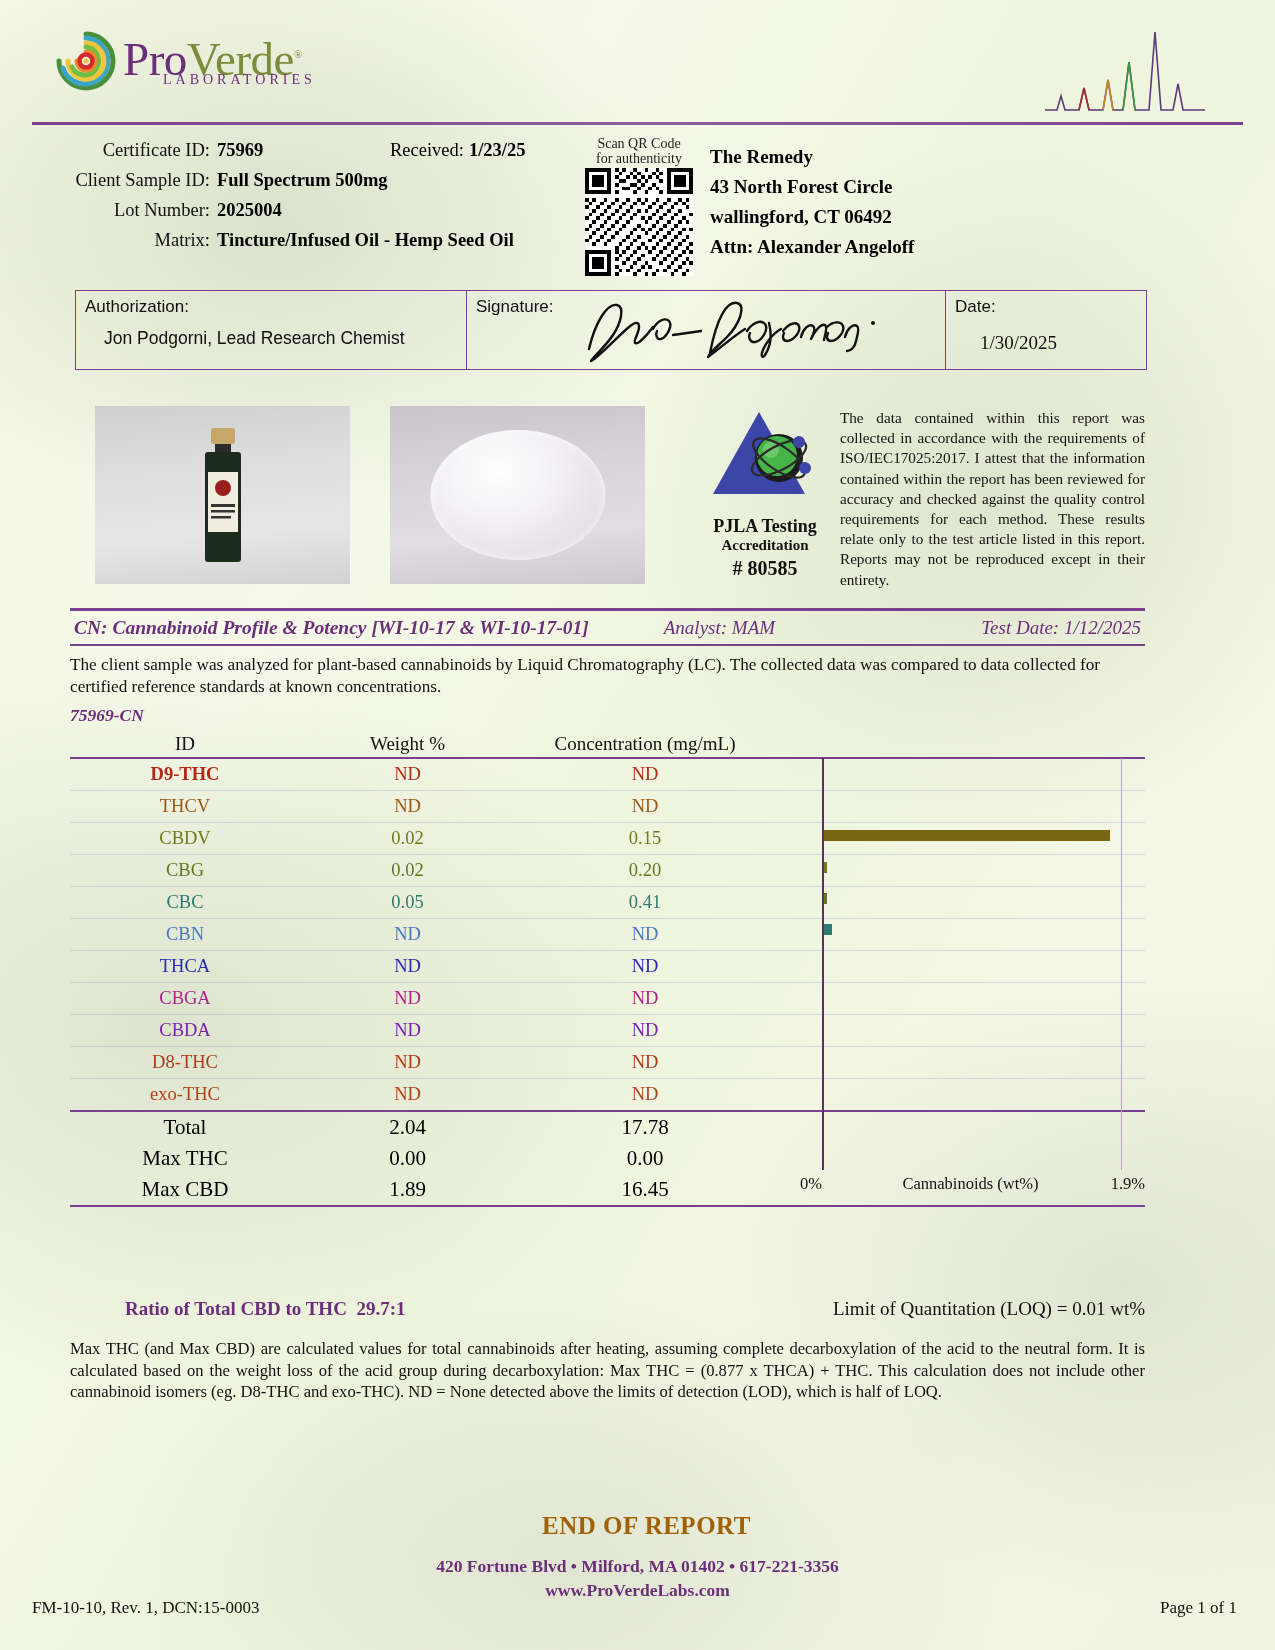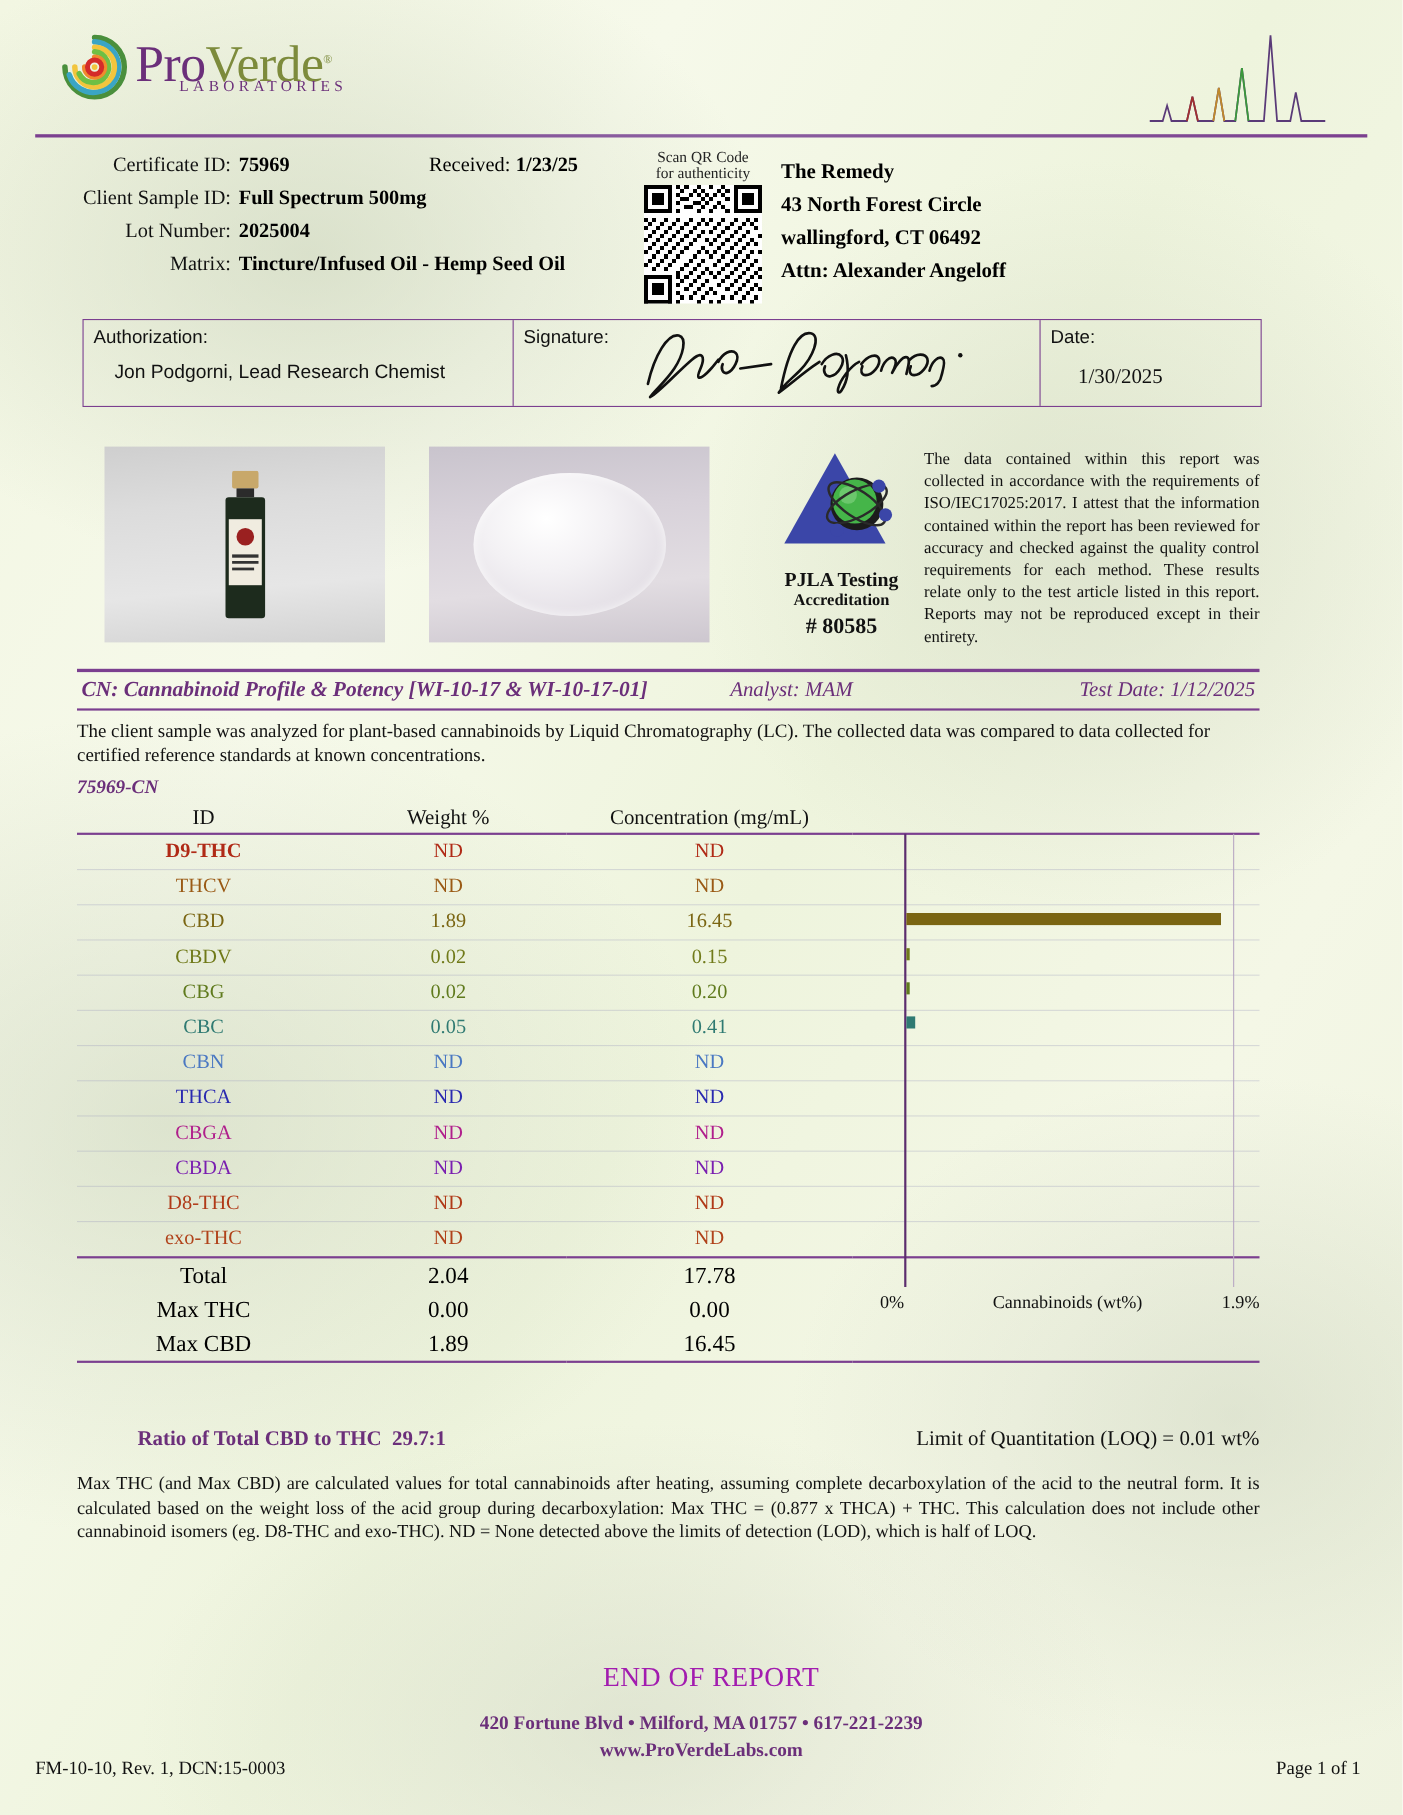--- a/index.html
+++ b/index.html
@@ -113,21 +113,21 @@
   .ax-max { width:62px; text-align:right; }
 
   
   .ratio-line { position:absolute; left:70px; top:1298px; width:1075px; display:flex; align-items:baseline; }
   .ratio { font-size:19px; font-weight:bold; color:#6b2f7a; margin-left:55px; }
   .loq { margin-left:auto; font-size:19px; color:#111; }
 
   .note { position:absolute; left:70px; top:1338px; width:1075px; font-size:16.6px; line-height:21.5px; text-align:justify; color:#111; }
 
   
-  .eor { position:absolute; left:18px; right:0; top:1512px; text-align:center; font-size:25px; font-weight:normal; color:#a21caf; letter-spacing:0.5px; }
+  .eor { position:absolute; left:18px; right:0; top:1512px; text-align:center; font-size:25px; font-weight:bold; color:#a16207; letter-spacing:0.5px; }
   .faddr { position:absolute; left:0; right:0; top:1556px; text-align:center; font-size:17.5px; font-weight:bold; color:#6b2f7a; }
   .fweb { position:absolute; left:0; right:0; top:1580px; text-align:center; font-size:17.5px; font-weight:bold; color:#6b2f7a; }
   .fleft { position:absolute; left:32px; top:1598px; font-size:17px; color:#111; }
   .fright { position:absolute; right:38px; top:1598px; font-size:17px; color:#111; }
 </style>
 </head>
 <body>
 
 <div class="page">
 
@@ -540,26 +540,20 @@
             <td style="color: rgb(176, 42, 22);">ND</td>
             <td class="chartcell"></td>
           </tr>
           <tr class="drow">
             <td style="color: rgb(154, 90, 21);">THCV</td>
             <td style="color: rgb(154, 90, 21);">ND</td>
             <td style="color: rgb(154, 90, 21);">ND</td>
             <td class="chartcell"></td>
           </tr>
           <tr class="drow">
-            <td style="color: rgb(122, 101, 18);">CBD</td>
-            <td style="color: rgb(122, 101, 18);">1.89</td>
-            <td style="color: rgb(122, 101, 18);">16.45</td>
-            <td class="chartcell"></td>
-          </tr>
-          <tr class="drow">
             <td style="color: rgb(112, 122, 25);">CBDV</td>
             <td style="color: rgb(112, 122, 25);">0.02</td>
             <td style="color: rgb(112, 122, 25);">0.15</td>
             <td class="chartcell"></td>
           </tr>
           <tr class="drow">
             <td style="color: rgb(95, 122, 29);">CBG</td>
             <td style="color: rgb(95, 122, 29);">0.02</td>
             <td style="color: rgb(95, 122, 29);">0.20</td>
             <td class="chartcell"></td>
@@ -649,18 +643,18 @@
   </div>
 
   <div class="ratio-line">
     <span class="ratio"><span>Ratio of Total CBD to THC</span>&nbsp;&nbsp;<span>29.7:1</span></span>
     <span class="loq">Limit of Quantitation (LOQ) = 0.01 wt%</span>
   </div>
 
   <div class="note">Max THC (and Max CBD) are calculated values for total cannabinoids after heating, assuming complete decarboxylation of the acid to the neutral form. It is calculated based on the weight loss of the acid group during decarboxylation:   Max THC = (0.877 x THCA) + THC.  This calculation does not include other cannabinoid isomers (eg. D8-THC and exo-THC).  ND = None detected above the limits of detection (LOD), which is half of LOQ.</div>
 
   <div class="eor">END OF REPORT</div>
-  <div class="faddr">420 Fortune Blvd • Milford, MA 01757 • 617-221-2239</div>
+  <div class="faddr">420 Fortune Blvd • Milford, MA 01402 • 617-221-3356</div>
   <div class="fweb">www.ProVerdeLabs.com</div>
   <div class="fleft">FM-10-10, Rev. 1, DCN:15-0003</div>
   <div class="fright">Page 1 of 1</div>
 
 </div>
 
 </body></html>

